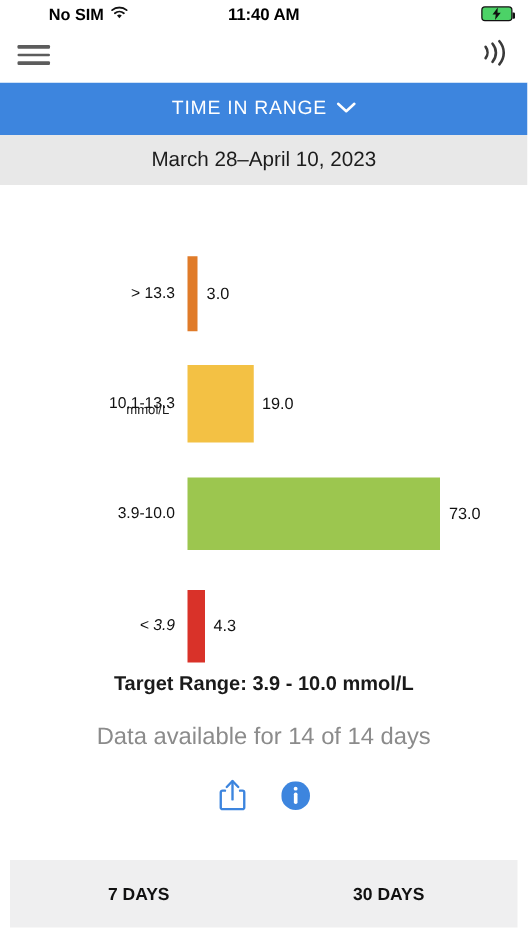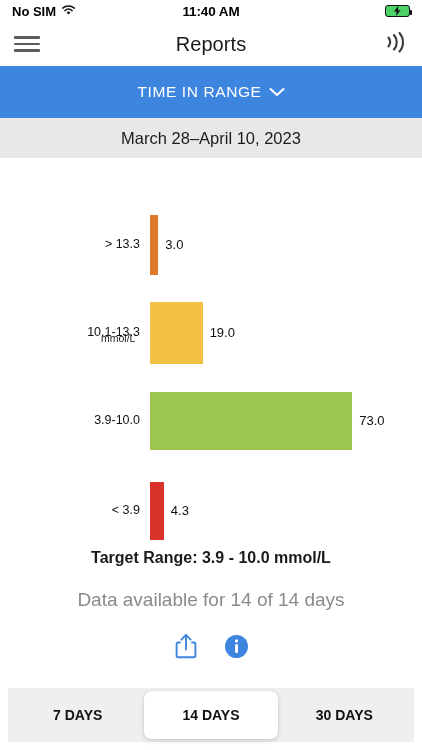--- a/index.html
+++ b/index.html
@@ -15,21 +15,21 @@
   
   .statusbar {
     height:22px;
     display:flex;
     align-items:center;
     padding:0 12px;
     font-size:13px;
     font-weight:bold;
     position:relative;
   }
-  .sb-left { display:flex; align-items:center; gap:5px; }
+  .sb-left { display:flex; align-items:center; gap:5px;margin-left:27px; }
   .sb-center {
     position:absolute; left:0; right:0; text-align:center;
     font-size:13.5px; font-weight:bold; letter-spacing:-0.1px;
   }
   .sb-right { margin-left:auto; display:flex; align-items:center; z-index:2; }
   .wifi-icon { display:block; }
   .battery {
     width:25px; height:12px; border:1.3px solid #111; border-radius:3px;
     position:relative; display:flex; align-items:center; justify-content:center;
     background:#4cd267;
@@ -51,21 +51,21 @@
   }
   .nav-title {
     position:absolute; left:0; right:0; text-align:center;
     font-size:20px; color:#1a1a1a; letter-spacing:0.1px;
     pointer-events:none;
   }
   .broadcast { margin-left:auto; z-index:2; cursor:pointer; }
 
   
   .range-bar {
-    background:#3d85de; height:52px;
+    background:#3d85de; height:42px;
     display:flex; align-items:center; justify-content:center;
     gap:7px; cursor:pointer;
   }
   .range-bar-label {
     color:#ffffff; font-size:15.5px; letter-spacing:0.6px;
   }
   .chev { display:block; }
 
   
   .date-bar {
@@ -153,21 +153,20 @@
     </span>
   </div>
 </div>
 
 <div class="navbar">
   <div class="hamburger">
     <span></span>
     <span></span>
     <span></span>
   </div>
-  <div class="nav-title">Reports</div>
   <div class="broadcast">
     <svg width="26" height="22" viewBox="0 0 26 22">
       <path d="M5 11 a4.5 9 0 0 0 0 0" fill="none"></path>
       <path d="M6.5 6.5 a7.5 7.5 0 0 1 0 9" stroke="#3a3a3a" stroke-width="2.1" fill="none" stroke-linecap="round"></path>
       <path d="M12 4 a11 11 0 0 1 0 14.5" stroke="#3a3a3a" stroke-width="2.1" fill="none" stroke-linecap="round"></path>
       <path d="M17.5 2 a14 14 0 0 1 0 18.5" stroke="#3a3a3a" stroke-width="2.1" fill="none" stroke-linecap="round"></path>
     </svg>
   </div>
 </div>
 
@@ -196,21 +195,21 @@
         <div class="cat-label" style="top: 167px;">10.1-13.3</div>
         <div class="bar" style="top: 144px; width: 52.63px; height: 62px; background: rgb(243, 193, 68);"></div>
         <div class="val-label" style="left: 209.63px; top: 167px;">19.0</div>
       </div>
       <div class="bar-row">
         <div class="cat-label" style="top: 255px;">3.9-10.0</div>
         <div class="bar" style="top: 234px; width: 202.21px; height: 58px; background: rgb(156, 198, 79);"></div>
         <div class="val-label" style="left: 359.21px; top: 255px;">73.0</div>
       </div>
       <div class="bar-row">
-        <div class="cat-label" style="top: 345px;">&lt; 3.9</div>
+        <div class="cat-label" style="top: 345px; font-style: italic;">&lt; 3.9</div>
         <div class="bar" style="top: 324px; width: 13.85px; height: 58px; background: rgb(217, 50, 41);"></div>
         <div class="val-label" style="left: 170.85px; top: 345px;">4.3</div>
       </div>
     </div>
 </div>
 
 <div class="target-range">Target Range: 3.9 - 10.0 mmol/L</div>
 <div class="data-available">Data available for 14 of 14 days</div>
 
 <div class="actions">
@@ -225,15 +224,14 @@
     <svg width="23" height="23" viewBox="0 0 23 23">
       <circle cx="11.5" cy="11.5" r="11.5" fill="#3d85de"></circle>
       <circle cx="11.5" cy="5.9" r="1.55" fill="#ffffff"></circle>
       <rect x="10.1" y="9" width="2.9" height="9.2" rx="1.4" fill="#ffffff"></rect>
     </svg>
   </span>
 </div>
 
 <div class="segmented" id="segmented">
     <div class="seg">7 DAYS</div>
-    <div class="seg selected">14 DAYS</div>
     <div class="seg">30 DAYS</div>
   </div>
 
 </body></html>

